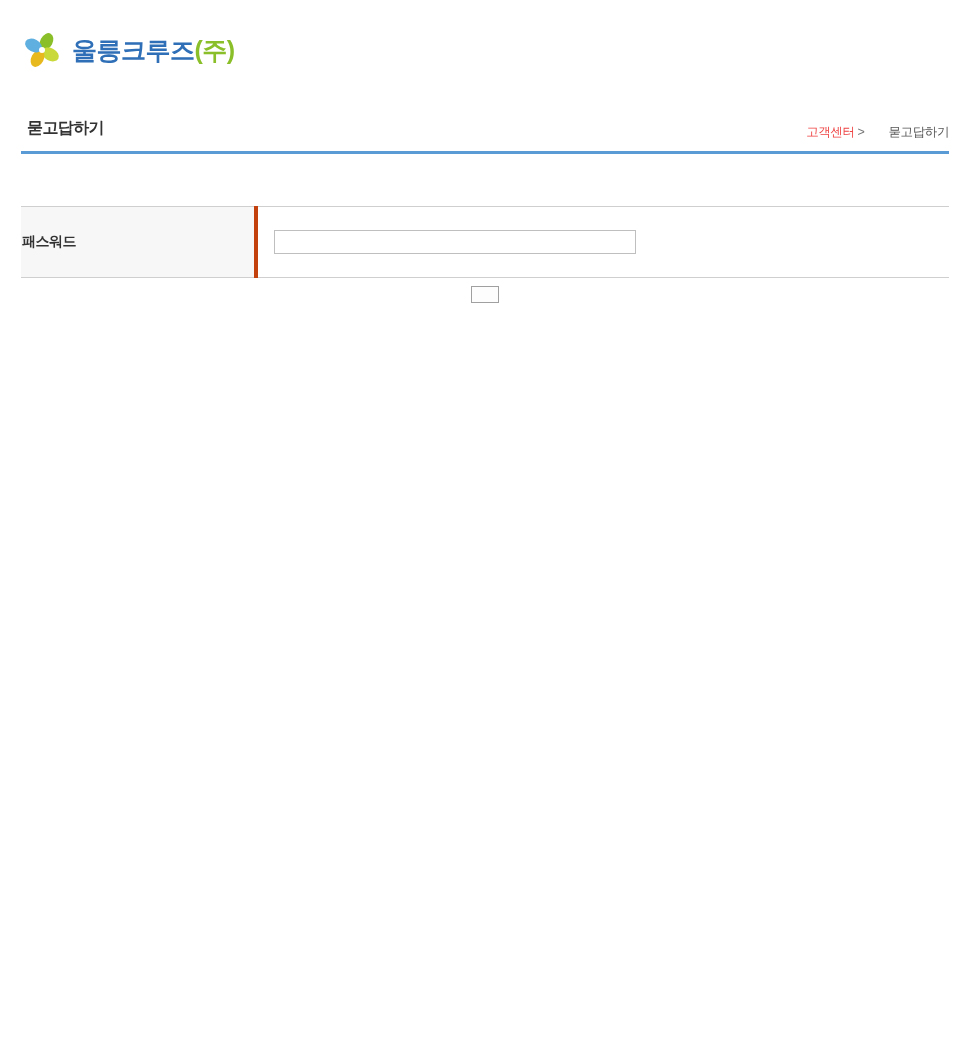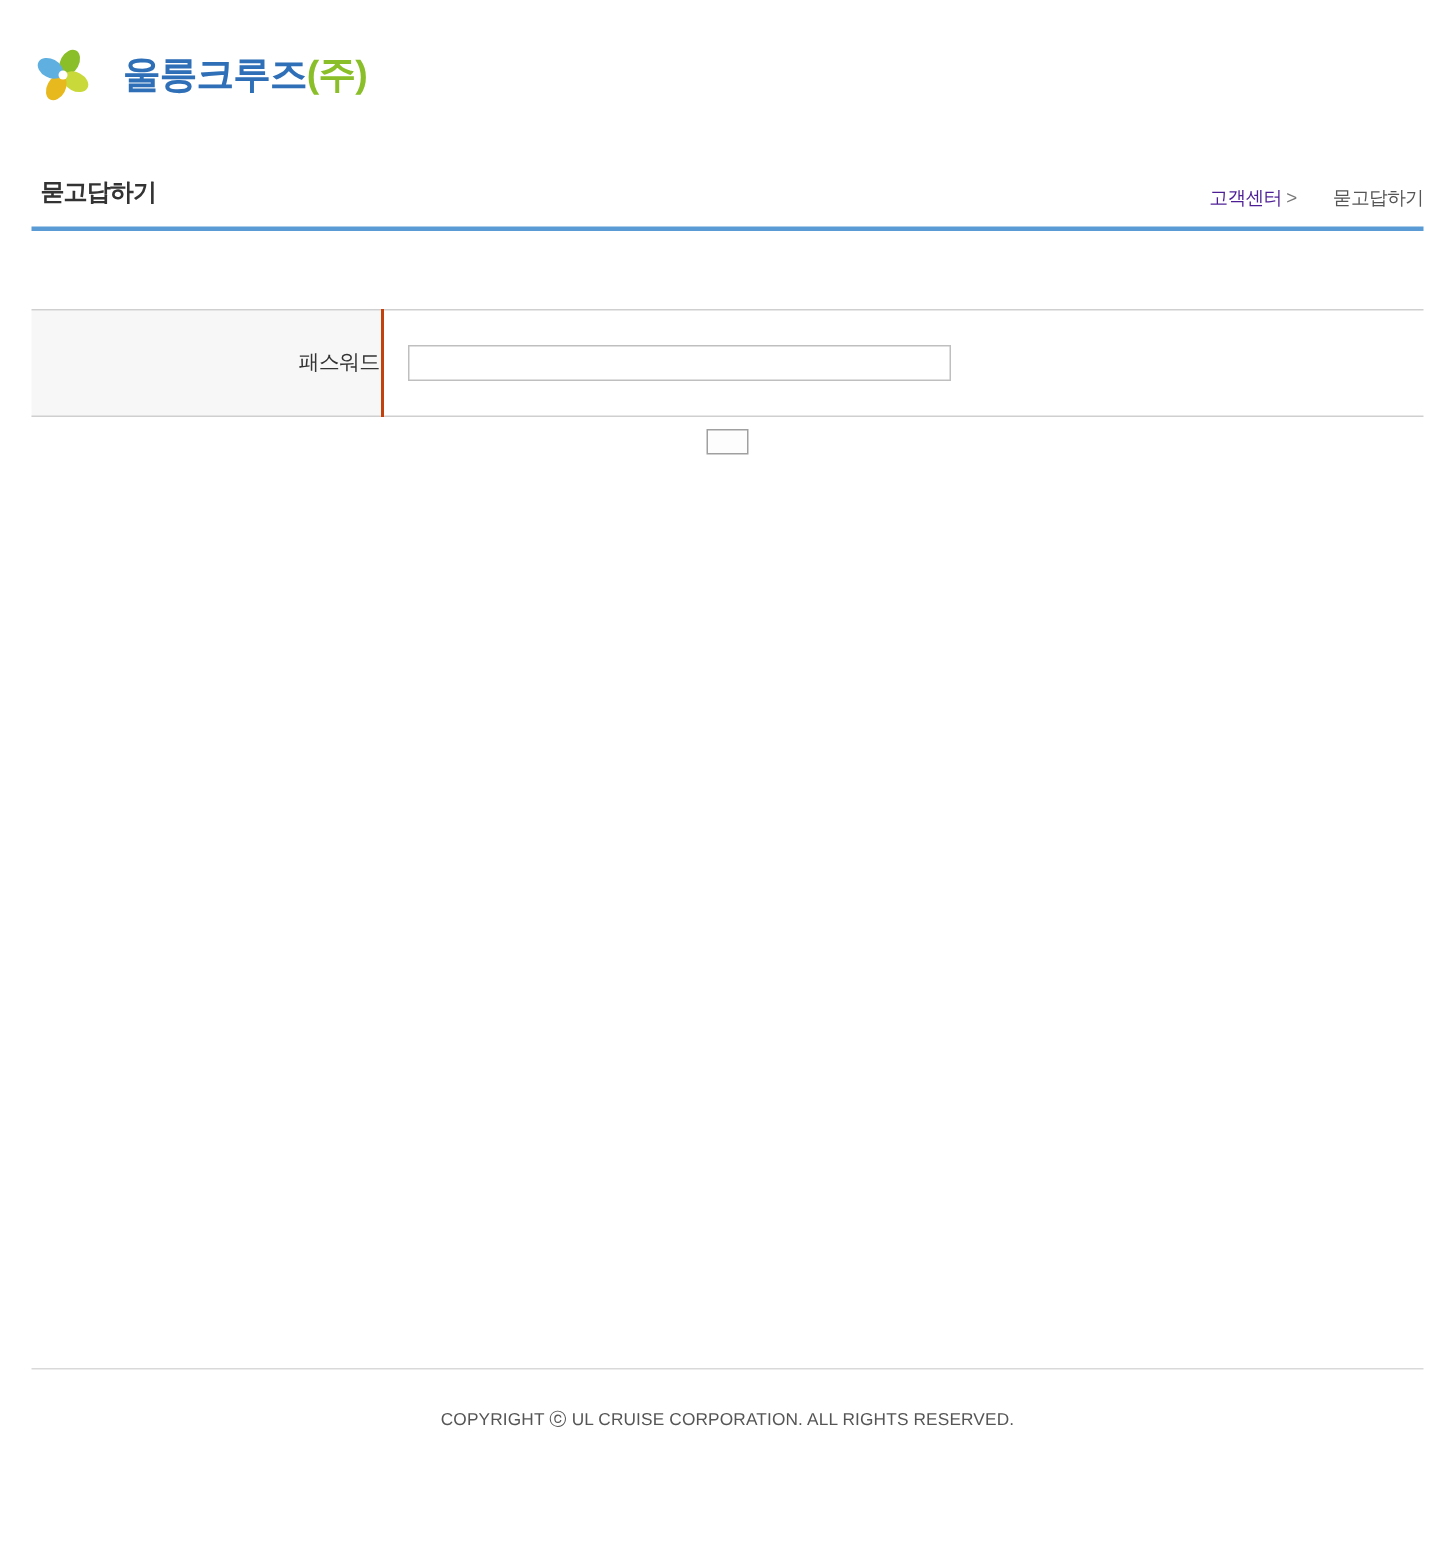--- a/index.html
+++ b/index.html
@@ -27,21 +27,21 @@
     position: relative;
     height: 106px;
     background: #ffffff;
   }
   .logo {
     position: absolute;
     left: 21px;
     top: 29px;
     display: flex;
     align-items: center;
-    gap: 19px;
+    gap: 9px;
     text-decoration: none;
   }
   .logo-mark {
     width: 42px;
     height: 42px;
     position: relative;
     flex: 0 0 auto;
   }
   .logo-text {
     font-size: 25px;
@@ -94,27 +94,27 @@
   .pw-table {
     width: 100%;
     border-collapse: collapse;
     border-top: 1px solid #cfcfcf;
     border-bottom: 1px solid #cfcfcf;
     table-layout: fixed;
   }
   .pw-table th {
     width: 231px;
     background: #f7f7f7;
-    border-right: 2px solid #c2410c;
+    border-right: 4px solid #c2410c;
     height: 68px;
     font-size: 14px;
-    font-weight: normal;
+    font-weight: bold;
     color: #333333;
     letter-spacing: -0.5px;
-    text-align: right;
+    text-align: left;
     vertical-align: middle;
   }
   .pw-table td {
     height: 68px;
     background: #ffffff;
     padding-left: 16px;
     vertical-align: middle;
   }
   .pw-input {
     width: 352px;
@@ -186,38 +186,34 @@
       </span>
       <span class="logo-text">
         <span class="t1">울릉크루즈</span><span class="t2">(주)</span>
       </span>
     </a>
   </div>
 
   <div class="title-bar">
     <div class="page-title">묻고답하기</div>
     <div class="breadcrumb">
-      <a href="#" style="color:#4c1d95;text-decoration:none;">고객센터</a><span class="crumb-sep">&gt;</span><span class="crumb-current">묻고답하기</span>
+      <a href="#" style="color:#ef4444;text-decoration:none;">고객센터</a><span class="crumb-sep">&gt;</span><span class="crumb-current">묻고답하기</span>
     </div>
   </div>
 
   <div class="form-wrap">
     <table class="pw-table">
       <tbody>
           <tr>
         <th>패스워드</th>
         <td>
           <input class="pw-input" type="password" placeholder="" style="">
         </td>
       </tr>
     </tbody>
       </table>
     <div class="btn-row">
       <button class="confirm-btn" type="button"></button>
     </div>
   </div>
 
-  <div class="site-footer">
-    <div class="footer-rule"></div>
-    <div class="copyright">COPYRIGHT ⓒ UL CRUISE CORPORATION. ALL RIGHTS RESERVED.</div>
-  </div>
 
 </div>
 
 </body></html>

